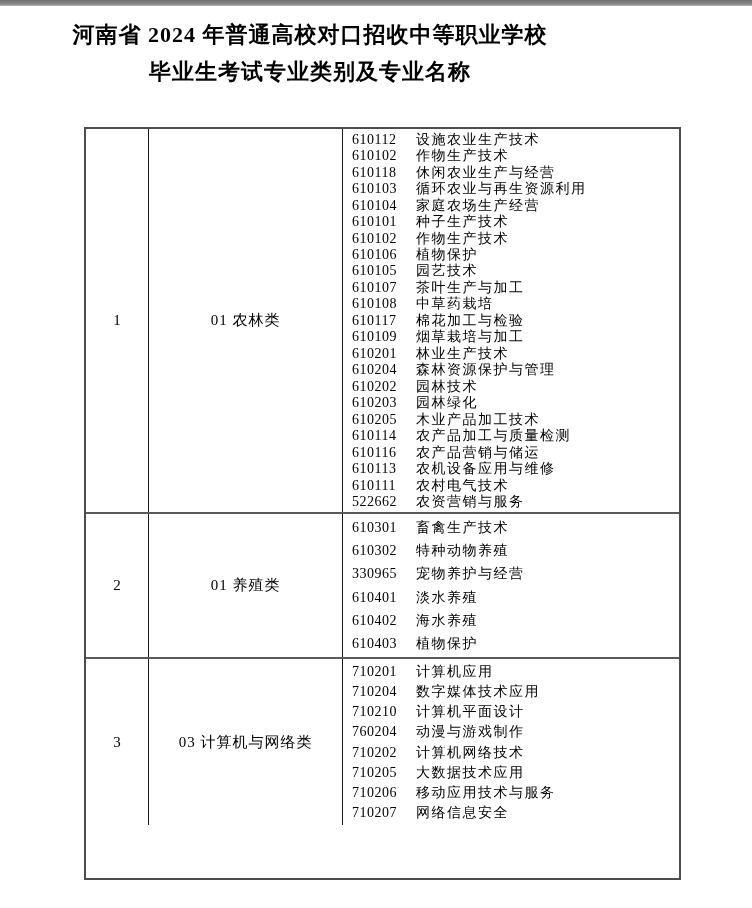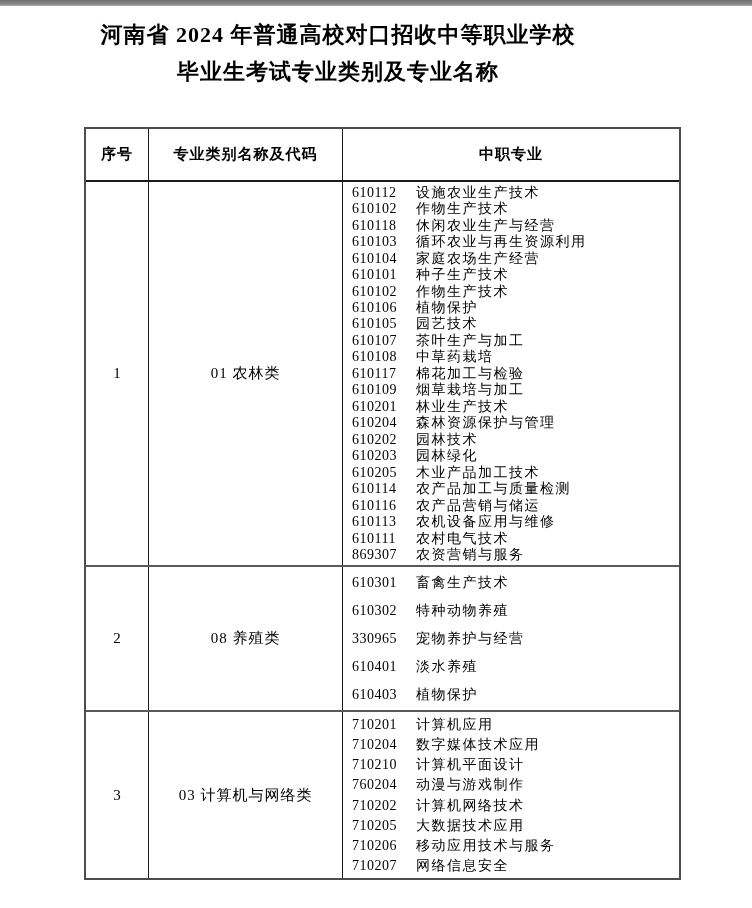--- a/index.html
+++ b/index.html
@@ -23,21 +23,20 @@
   }
   .doc-title {
     position: absolute;
     left: 0; top: 16px;
     width: 620px;
     text-align: center;
     font-weight: bold;
     font-size: 22px;
     line-height: 37px;
     letter-spacing: 1px;
-    padding-left: 28px;
   }
   .table-wrap {
     position: absolute;
     left: 84px; top: 127px;
     width: 597px; height: 753px;
     box-sizing: border-box;
     border: 2px solid #4d4d4d;
     background: #fff;
   }
   .t-row {
@@ -92,25 +91,20 @@
 <body>
 
 <div class="top-edge"></div>
 
 <div class="doc-title">
   <div>河南省 2024 年普通高校对口招收中等职业学校</div>
   <div>毕业生考试专业类别及专业名称</div>
 </div>
 
 <div class="table-wrap">
-  <div class="t-row t-header">
-    <div class="cell col-index">序号</div>
-    <div class="cell col-category">专业类别名称及代码</div>
-    <div class="cell">中职专业</div>
-  </div>
   <div>
   <div class="t-row t-body-row row-h-1">
     <div class="cell col-index">1</div>
     <div class="cell col-category">01 农林类</div>
     <div class="cell col-majors">
       <div class="majors-list">
             <div class="major-line"><span class="major-code">610112</span><span class="major-name">设施农业生产技术</span></div>
             <div class="major-line"><span class="major-code">610102</span><span class="major-name">作物生产技术</span></div>
             <div class="major-line"><span class="major-code">610118</span><span class="major-name">休闲农业生产与经营</span></div>
             <div class="major-line"><span class="major-code">610103</span><span class="major-name">循环农业与再生资源利用</span></div>
@@ -125,34 +119,35 @@
             <div class="major-line"><span class="major-code">610109</span><span class="major-name">烟草栽培与加工</span></div>
             <div class="major-line"><span class="major-code">610201</span><span class="major-name">林业生产技术</span></div>
             <div class="major-line"><span class="major-code">610204</span><span class="major-name">森林资源保护与管理</span></div>
             <div class="major-line"><span class="major-code">610202</span><span class="major-name">园林技术</span></div>
             <div class="major-line"><span class="major-code">610203</span><span class="major-name">园林绿化</span></div>
             <div class="major-line"><span class="major-code">610205</span><span class="major-name">木业产品加工技术</span></div>
             <div class="major-line"><span class="major-code">610114</span><span class="major-name">农产品加工与质量检测</span></div>
             <div class="major-line"><span class="major-code">610116</span><span class="major-name">农产品营销与储运</span></div>
             <div class="major-line"><span class="major-code">610113</span><span class="major-name">农机设备应用与维修</span></div>
             <div class="major-line"><span class="major-code">610111</span><span class="major-name">农村电气技术</span></div>
-            <div class="major-line"><span class="major-code">869307</span><span class="major-name">农资营销与服务</span></div>
+            <div class="major-line"><span class="major-code">522662</span><span class="major-name">农资营销与服务</span></div>
           </div>
     </div>
   </div>
 
   <div class="t-row t-body-row row-h-2">
     <div class="cell col-index">2</div>
-    <div class="cell col-category">08 养殖类</div>
+    <div class="cell col-category">01 养殖类</div>
     <div class="cell col-majors">
       <div class="majors-list">
             <div class="major-line"><span class="major-code">610301</span><span class="major-name">畜禽生产技术</span></div>
             <div class="major-line"><span class="major-code">610302</span><span class="major-name">特种动物养殖</span></div>
             <div class="major-line"><span class="major-code">330965</span><span class="major-name">宠物养护与经营</span></div>
             <div class="major-line"><span class="major-code">610401</span><span class="major-name">淡水养殖</span></div>
+            <div class="major-line"><span class="major-code">610402</span><span class="major-name">海水养殖</span></div>
             <div class="major-line"><span class="major-code">610403</span><span class="major-name">植物保护</span></div>
           </div>
     </div>
   </div>
 
   <div class="t-row t-body-row row-h-3">
     <div class="cell col-index">3</div>
     <div class="cell col-category">03 计算机与网络类</div>
     <div class="cell col-majors">
       <div class="majors-list">

